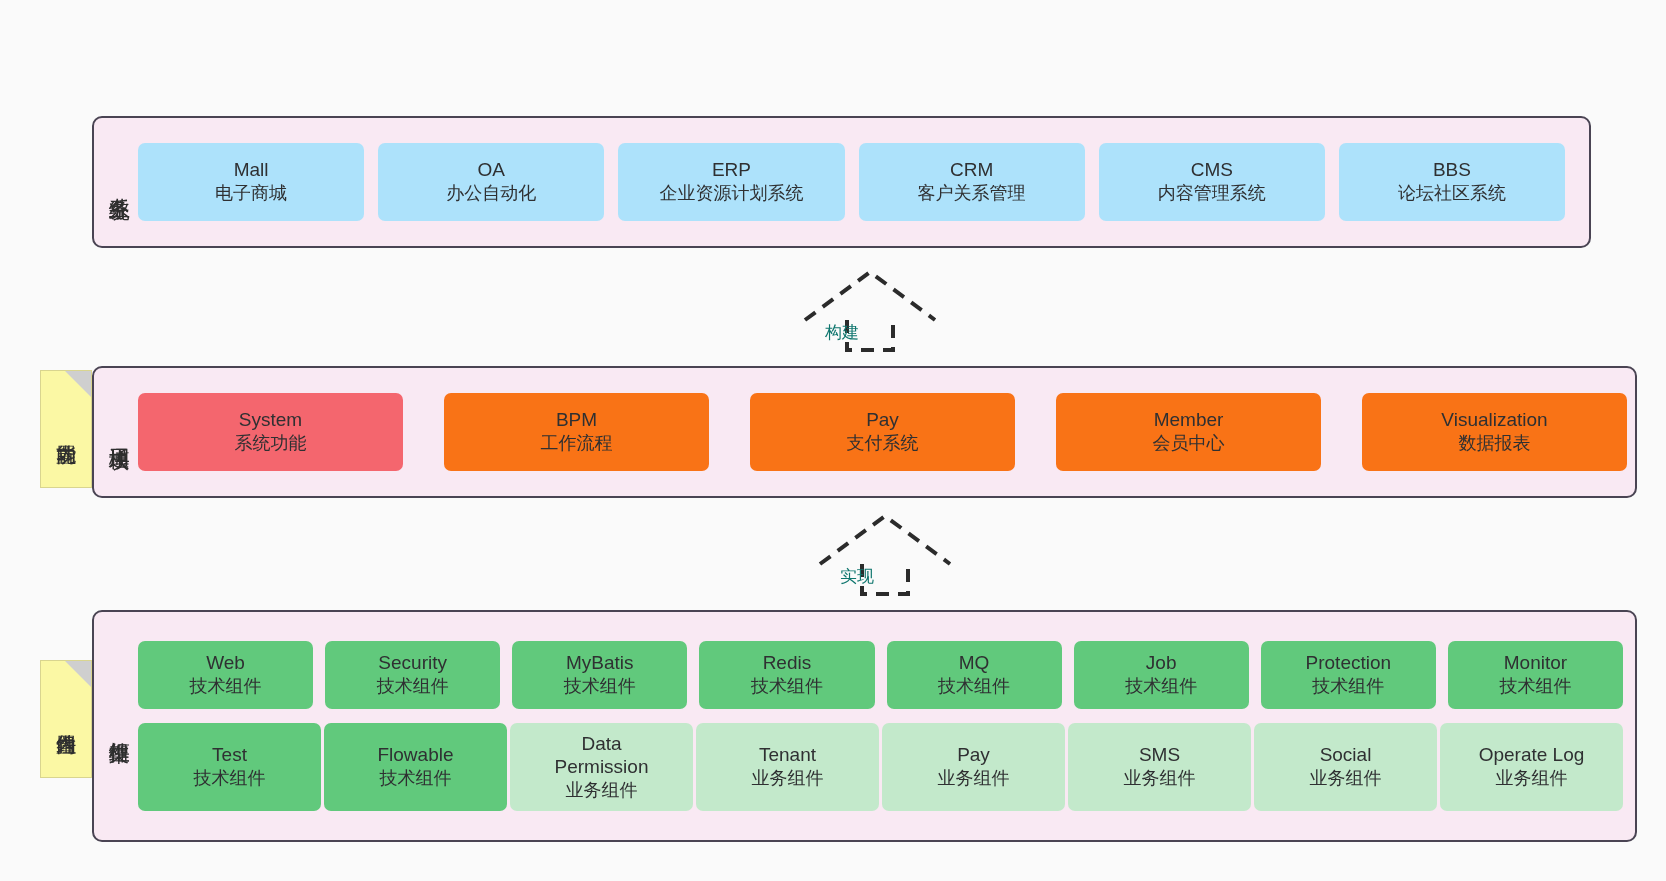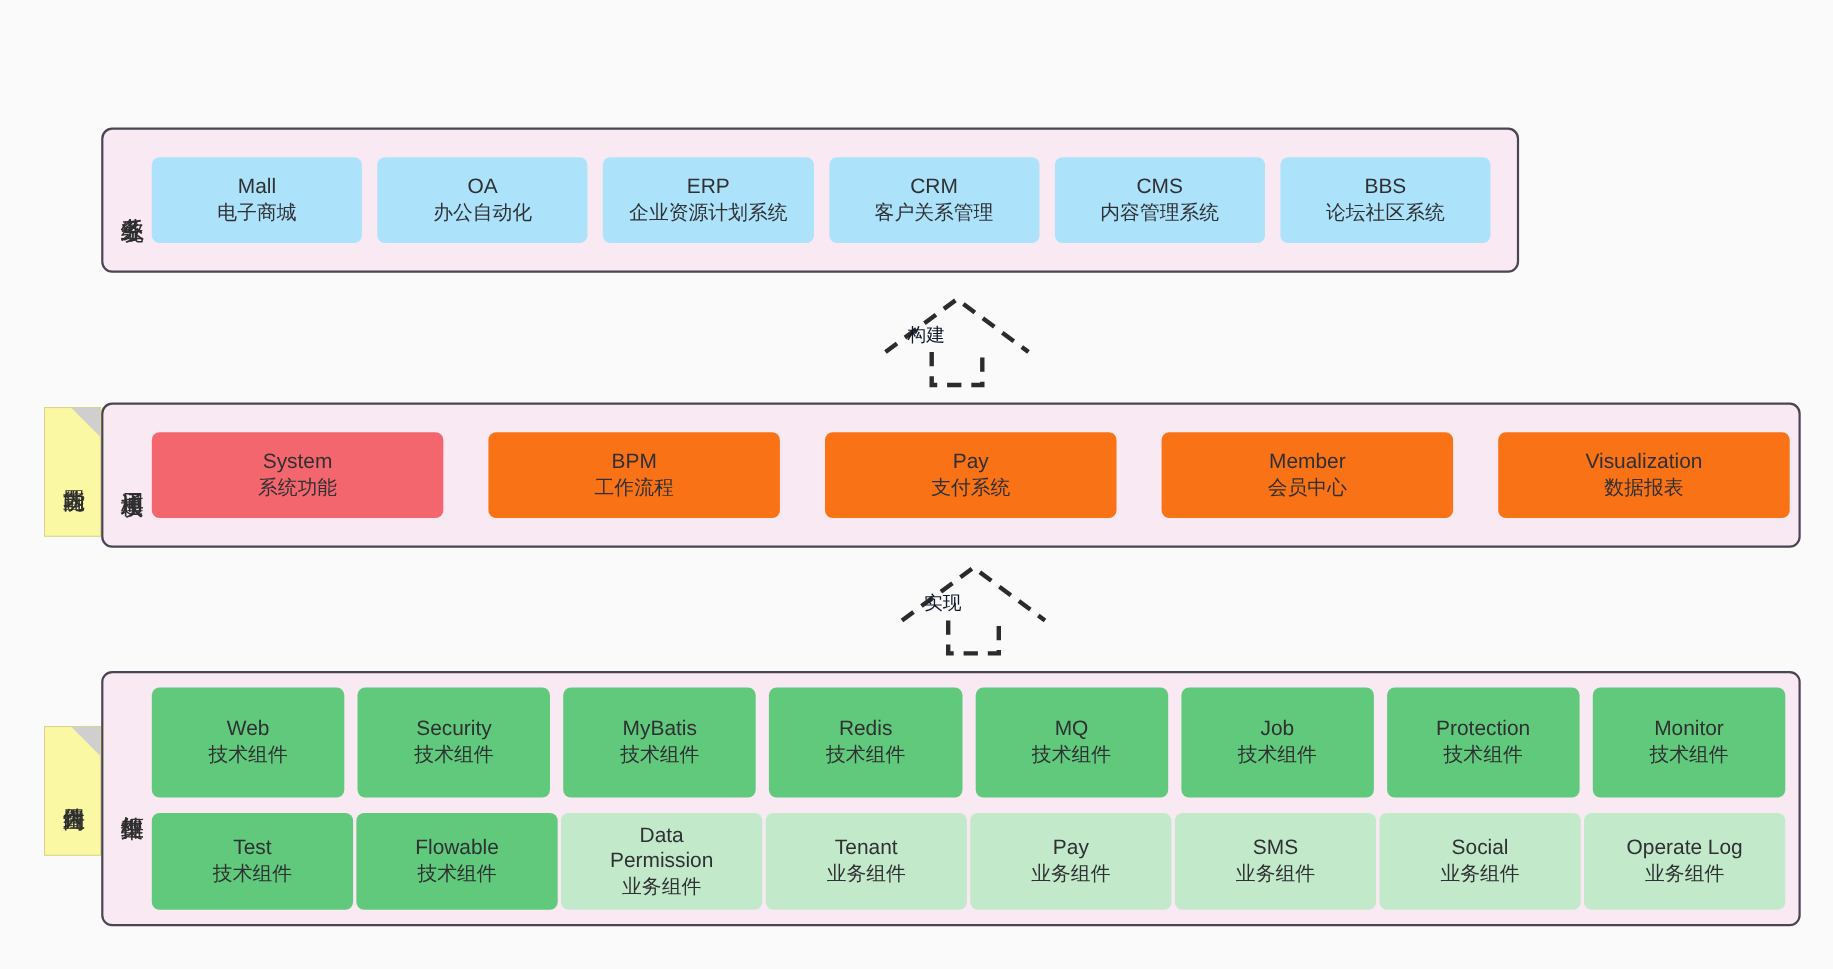--- a/index.html
+++ b/index.html
@@ -130,32 +130,33 @@
 
   
   .genarrow {
     position: absolute;
     pointer-events: none;
   }
   .genarrow svg { display: block; }
   .arrowlabel {
     position: absolute;
     font-size: 17px;
-    color: #0f172a;
+    color: #0f766e;
     background: transparent;
     white-space: nowrap;
     user-select: none;
+    margin-top: 28px;
   }
 </style>
 </head>
 <body>
 
 <div id="canvas">
 
-  <div class="layer" id="layer-business" style="left:92px; top:116px; width:1289px; height:132px; padding:6px 24px 6px 6px;">
+  <div class="layer" id="layer-business" style="left:92px; top:116px; width:1499px; height:132px; padding:6px 24px 6px 6px;">
     <div class="vlabel">业务系统</div>
     <div class="boxrow">
       <div class="boxgrid">
         <div class="grow" style="height:78px; gap:14px;">
 
           <div class="node c-blue">
             <span class="t1">Mall</span>
             <span class="t2">电子商城</span>
           </div>
           <div class="node c-blue">
@@ -242,21 +243,21 @@
   <div class="sticky" id="sticky-component" style="left:40px; top:660px; width:52px; height:118px;">
     <span class="fold"></span>
     <span>内置组件</span>
   </div>
 
   <div class="layer" id="layer-framework" style="left:92px; top:610px; width:1545px; height:232px; padding:14px 12px 14px 6px;">
     <div class="vlabel">框架组件</div>
     <div class="boxrow">
       <div class="boxgrid">
 
-        <div class="grow" style="height:100px; gap:12px;">
+        <div class="grow" style="height:68px; gap:12px;">
           <div class="node c-green">
             <span class="t1">Web</span>
             <span class="t2">技术组件</span>
           </div>
           <div class="node c-green">
             <span class="t1">Security</span>
             <span class="t2">技术组件</span>
           </div>
           <div class="node c-green">
             <span class="t1">MyBatis</span>

